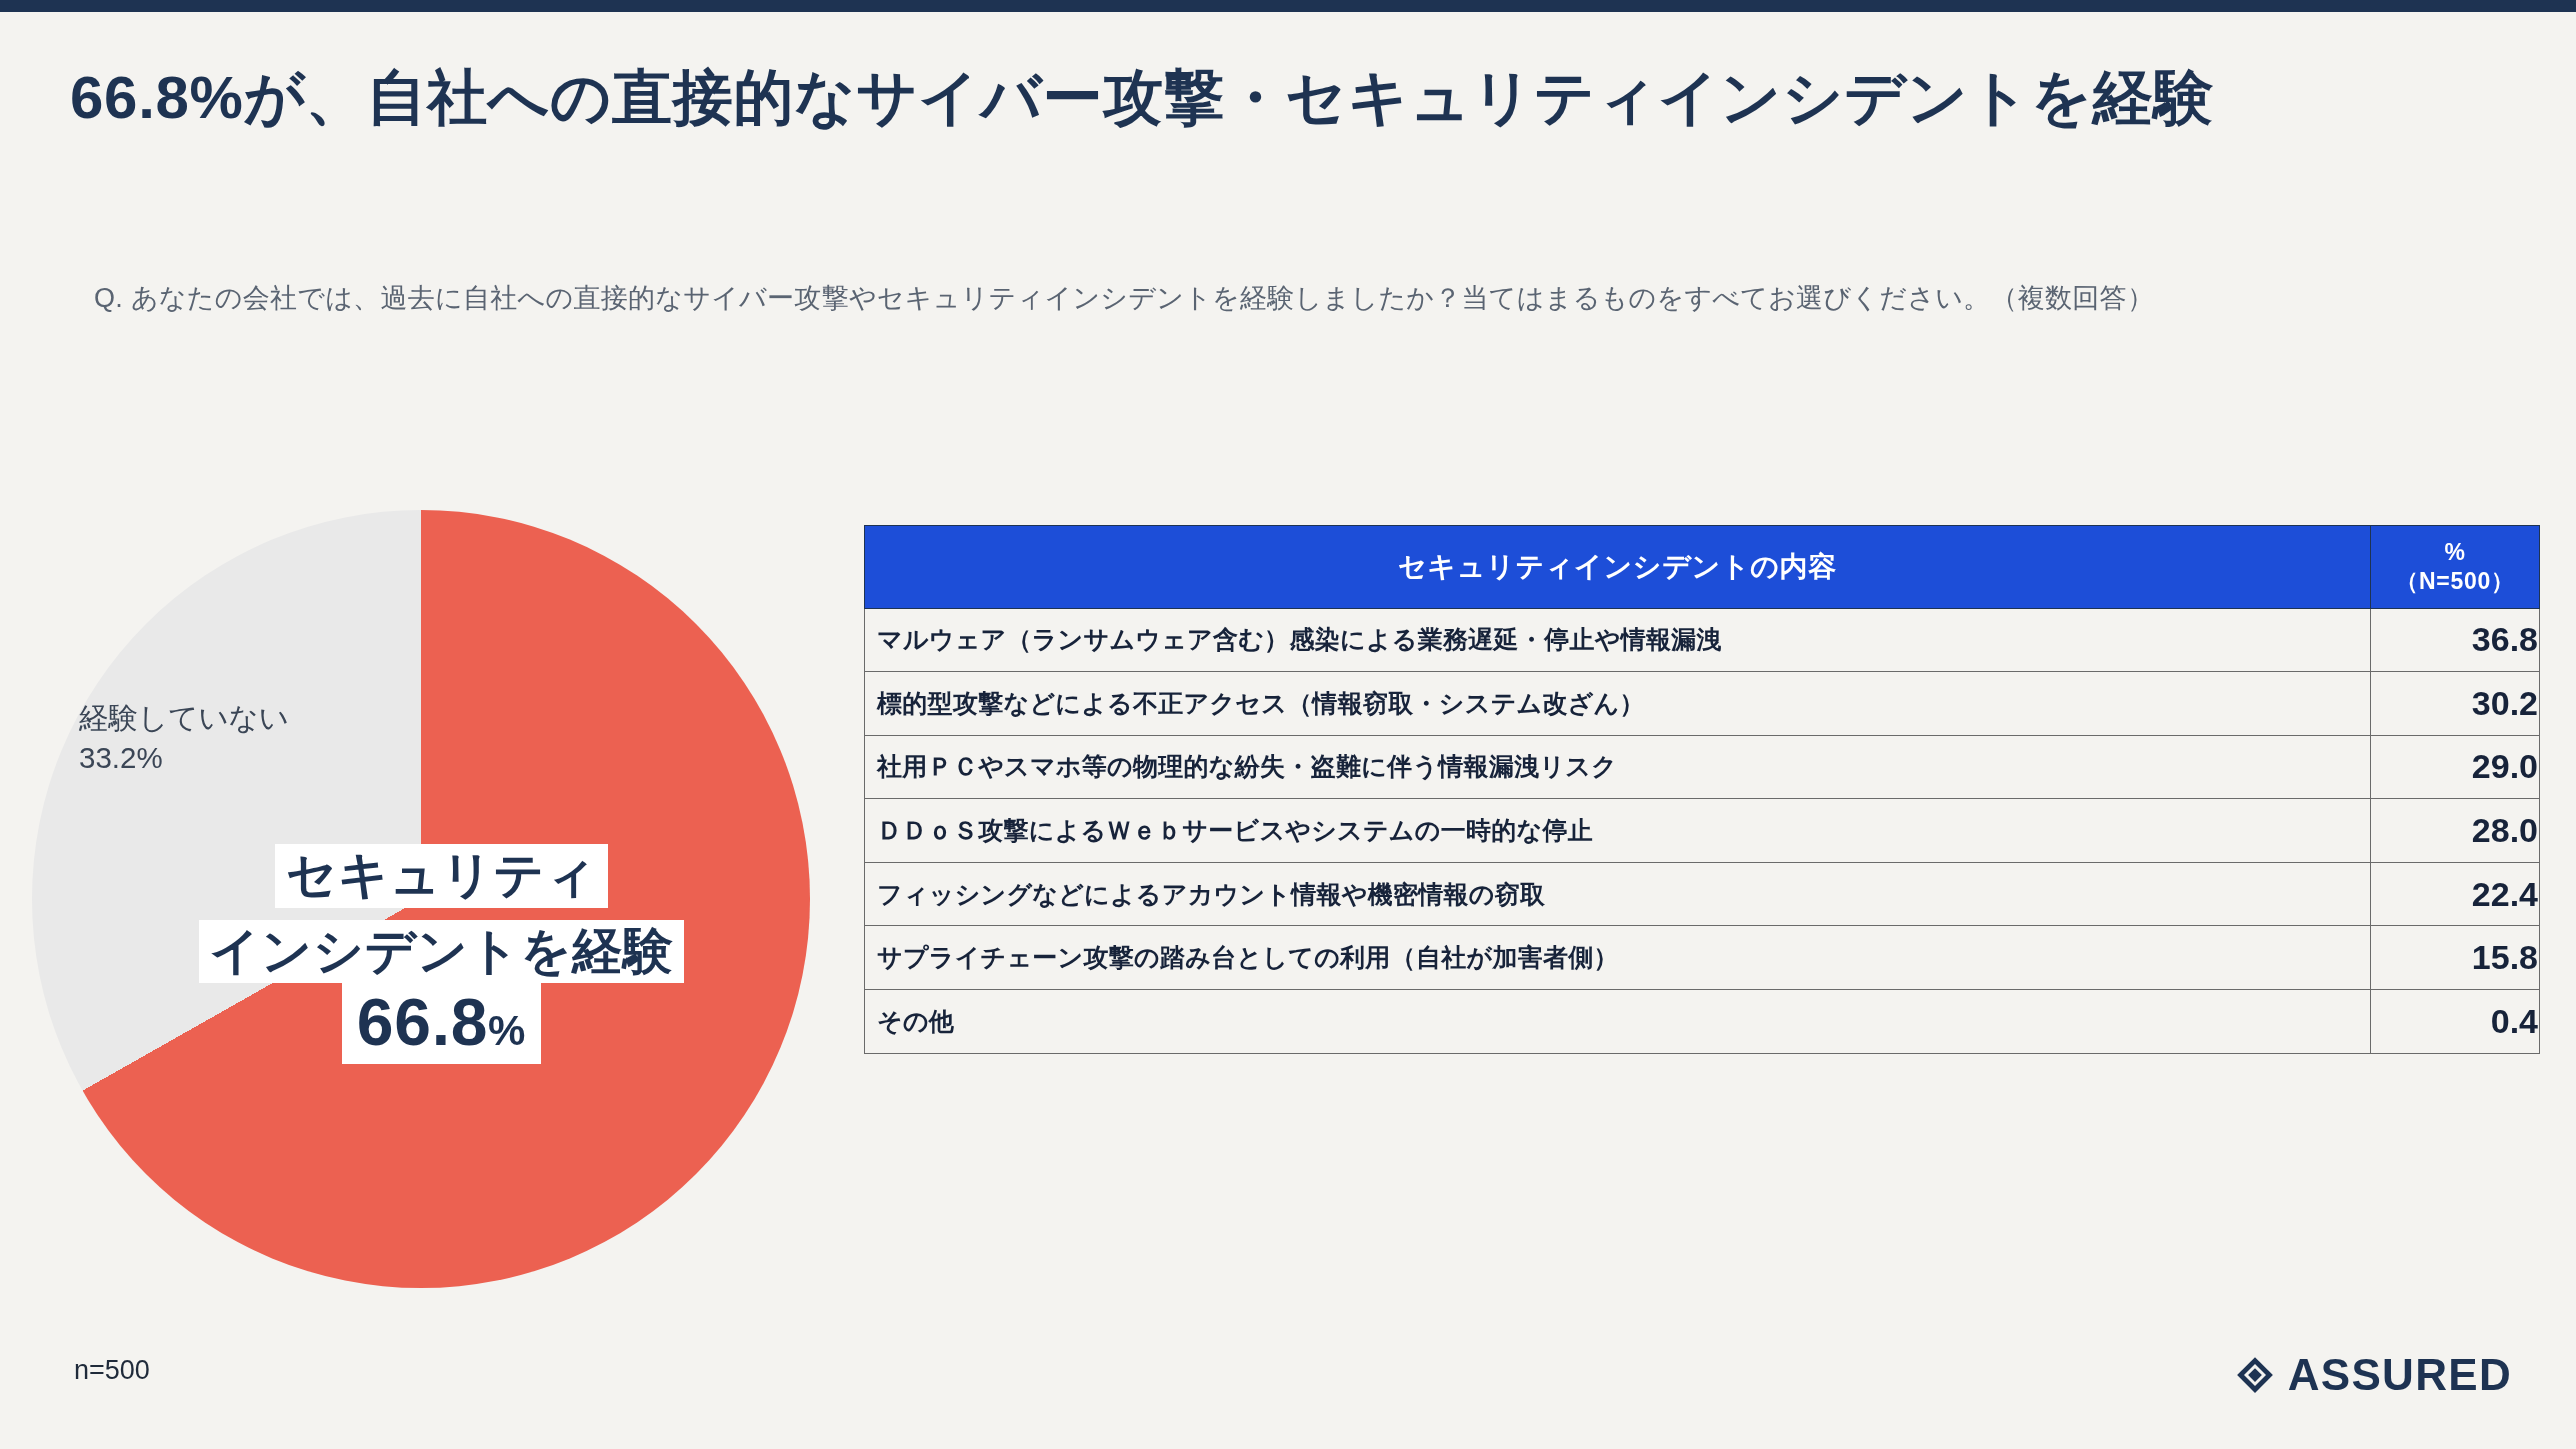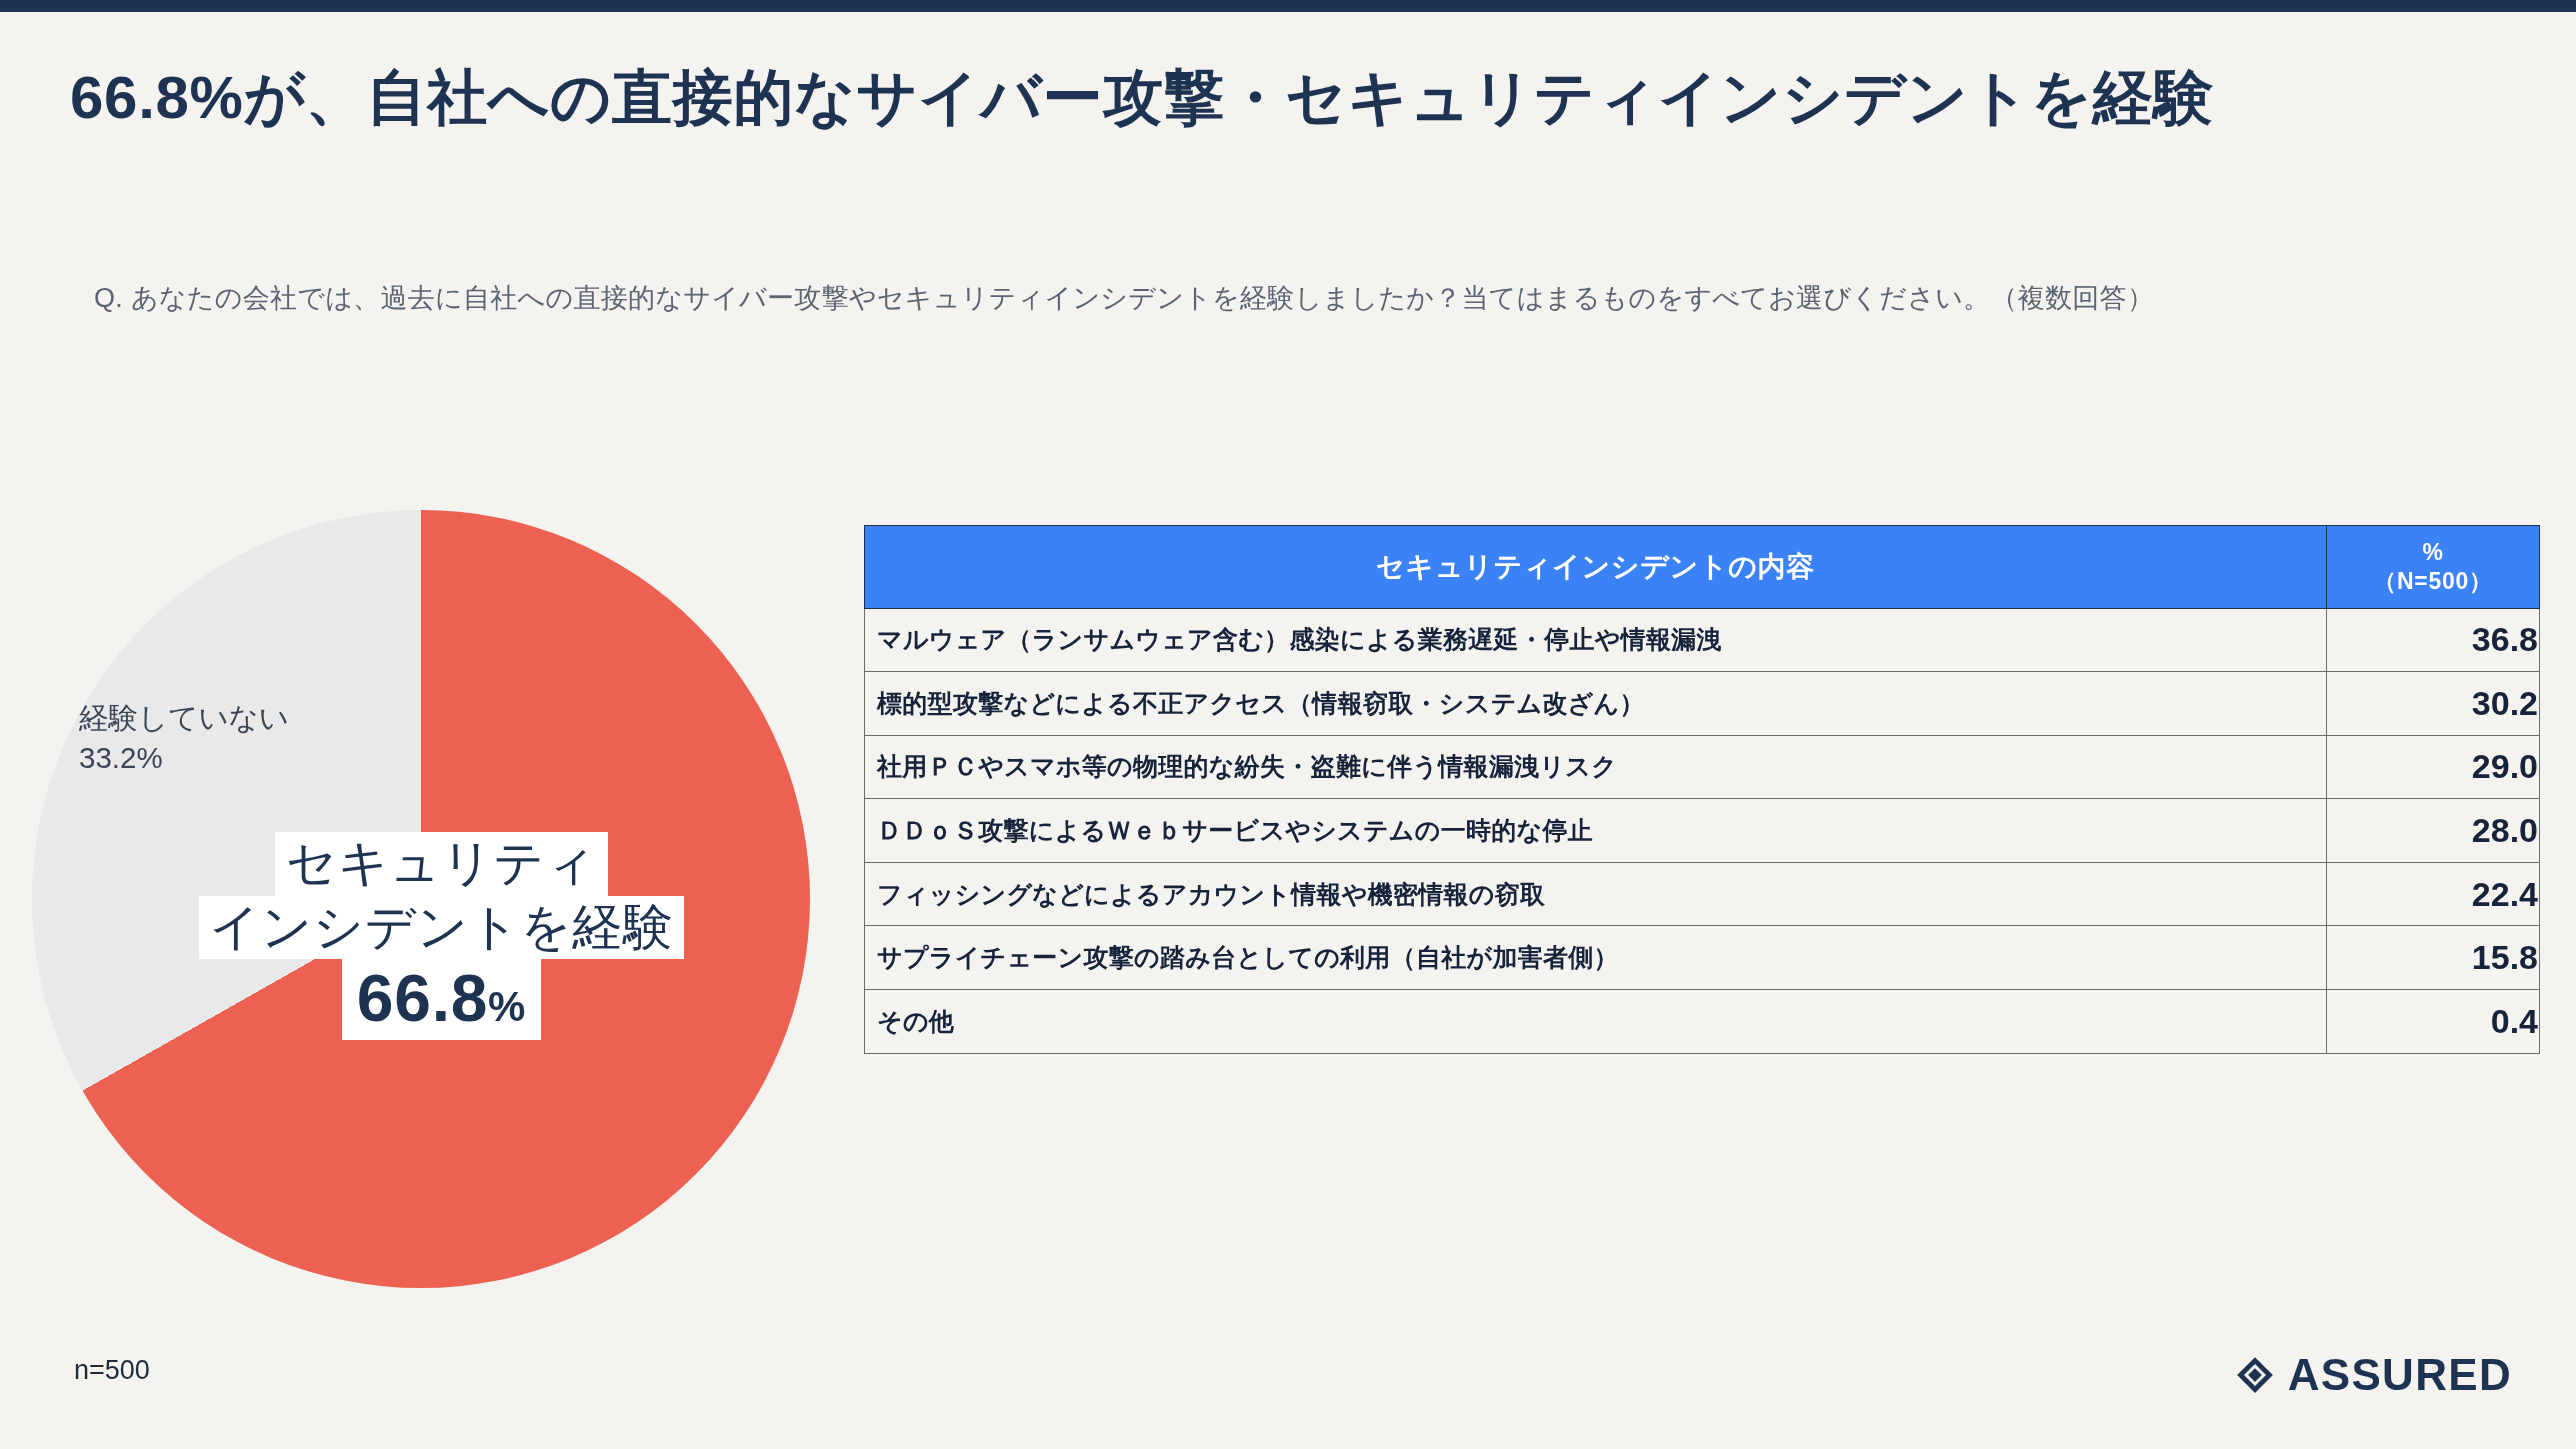--- a/index.html
+++ b/index.html
@@ -79,25 +79,26 @@
     position: absolute;
     left: 74px;
     top: 322px;
     width: 671px;
     text-align: center;
   }
   .pie-center-line {
     display: inline-block;
     background: #ffffff;
     color: #1e3352;
-    font-weight: normal;
+    font-weight: bold;
     font-size: 50px;
     line-height: 1.22;
     padding: 1.3px 10.7px;
     letter-spacing: 0.7px;
+    margin-top: 12px;
   }
   .pie-center-pct {
     display: inline-block;
     background: #ffffff;
     color: #1e3352;
     font-weight: bold;
     font-size: 66px;
     line-height: 1.18;
     padding: 1.3px 14.8px;
     letter-spacing: 0.7px;
@@ -115,25 +116,25 @@
   }
   table.data {
     border-collapse: collapse;
     width: 1676px;
     table-layout: fixed;
   }
   table.data th, table.data td {
     border: 1.3px solid #6a6a6a;
   }
   table.data thead th {
-    background: #3b82f6;
+    background: #1d4ed8;
     color: #ffffff;
     font-size: 28px;
     font-weight: bold;
-    padding: 12px 23px;
+    padding: 12px 1px;
     text-align: center;
     border: 1.3px solid #1e3352;
     letter-spacing: 0.7px;
   }
   table.data thead th.pct-head {
     font-size: 23px;
     line-height: 1.25;
     width: 166px;
   }
   table.data tbody td.label {

